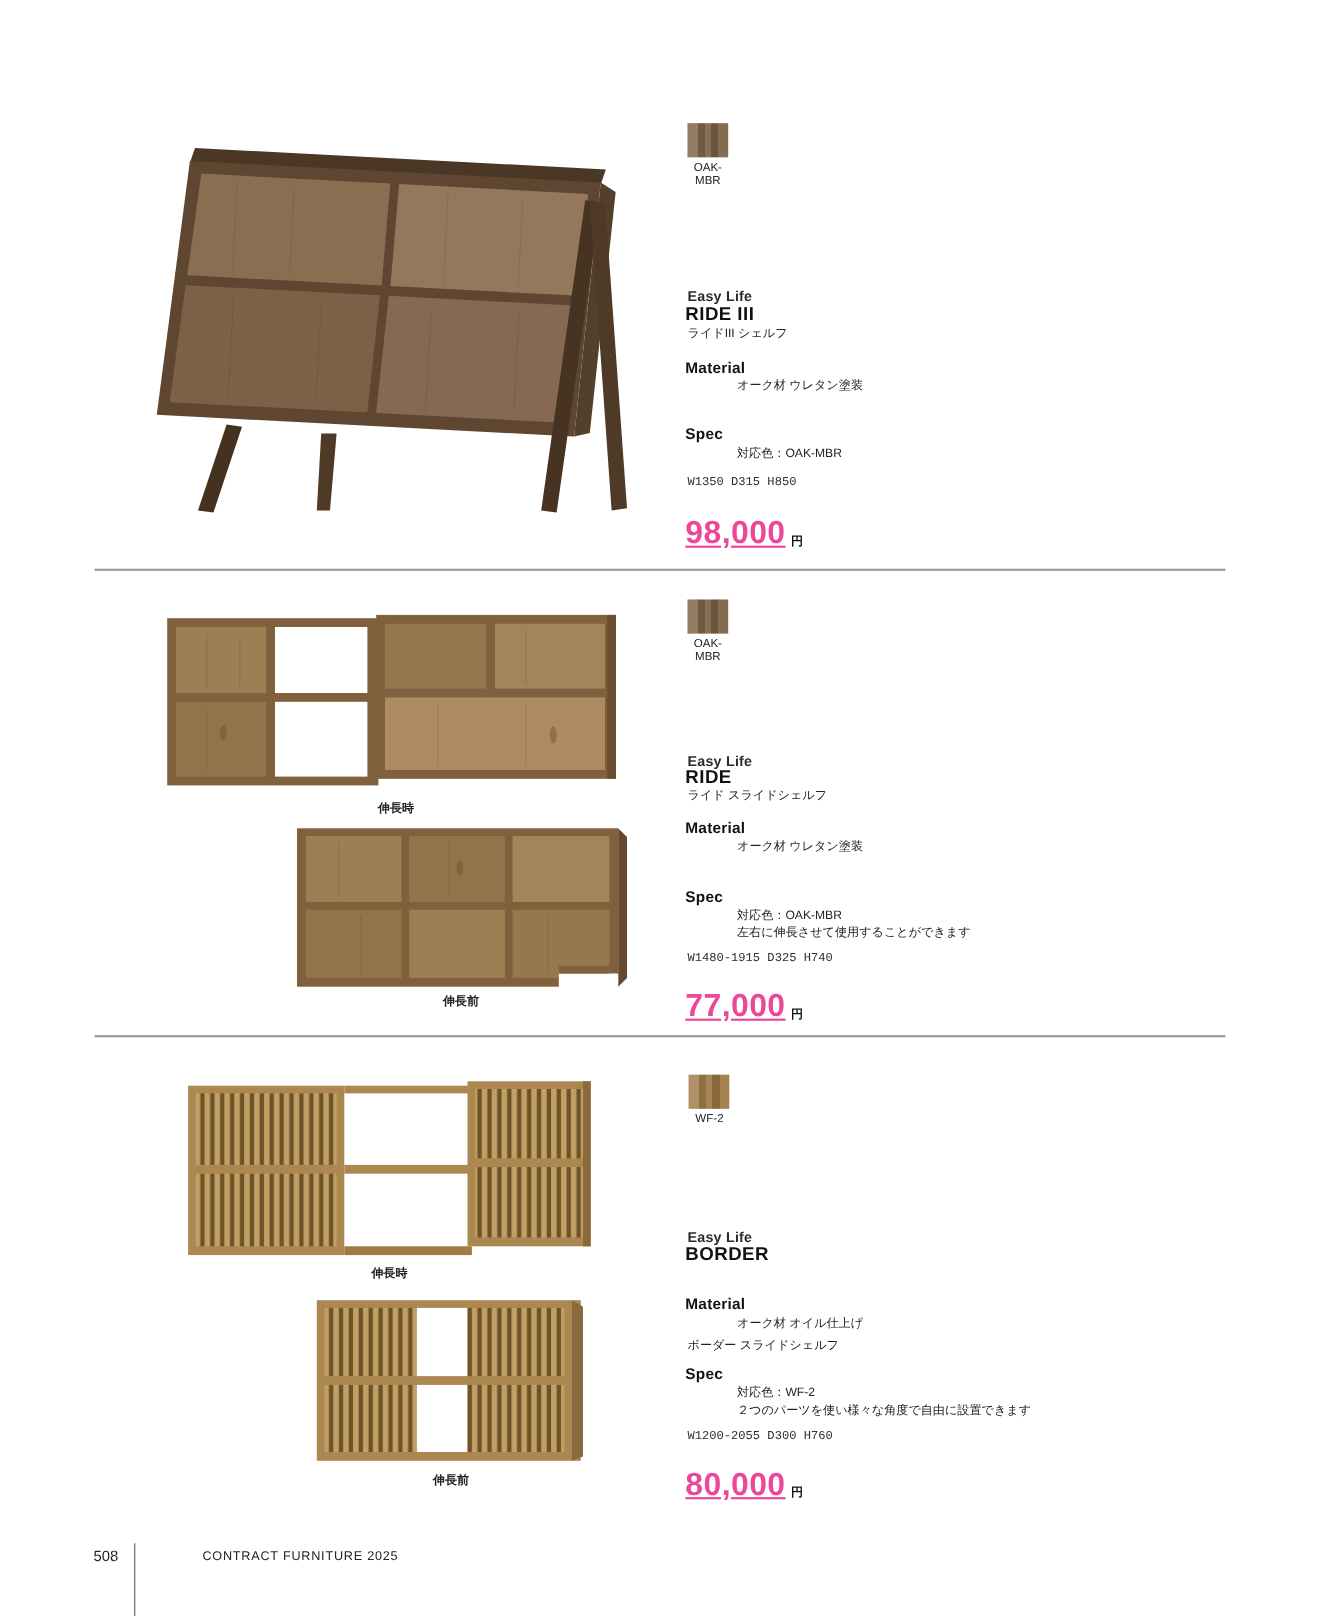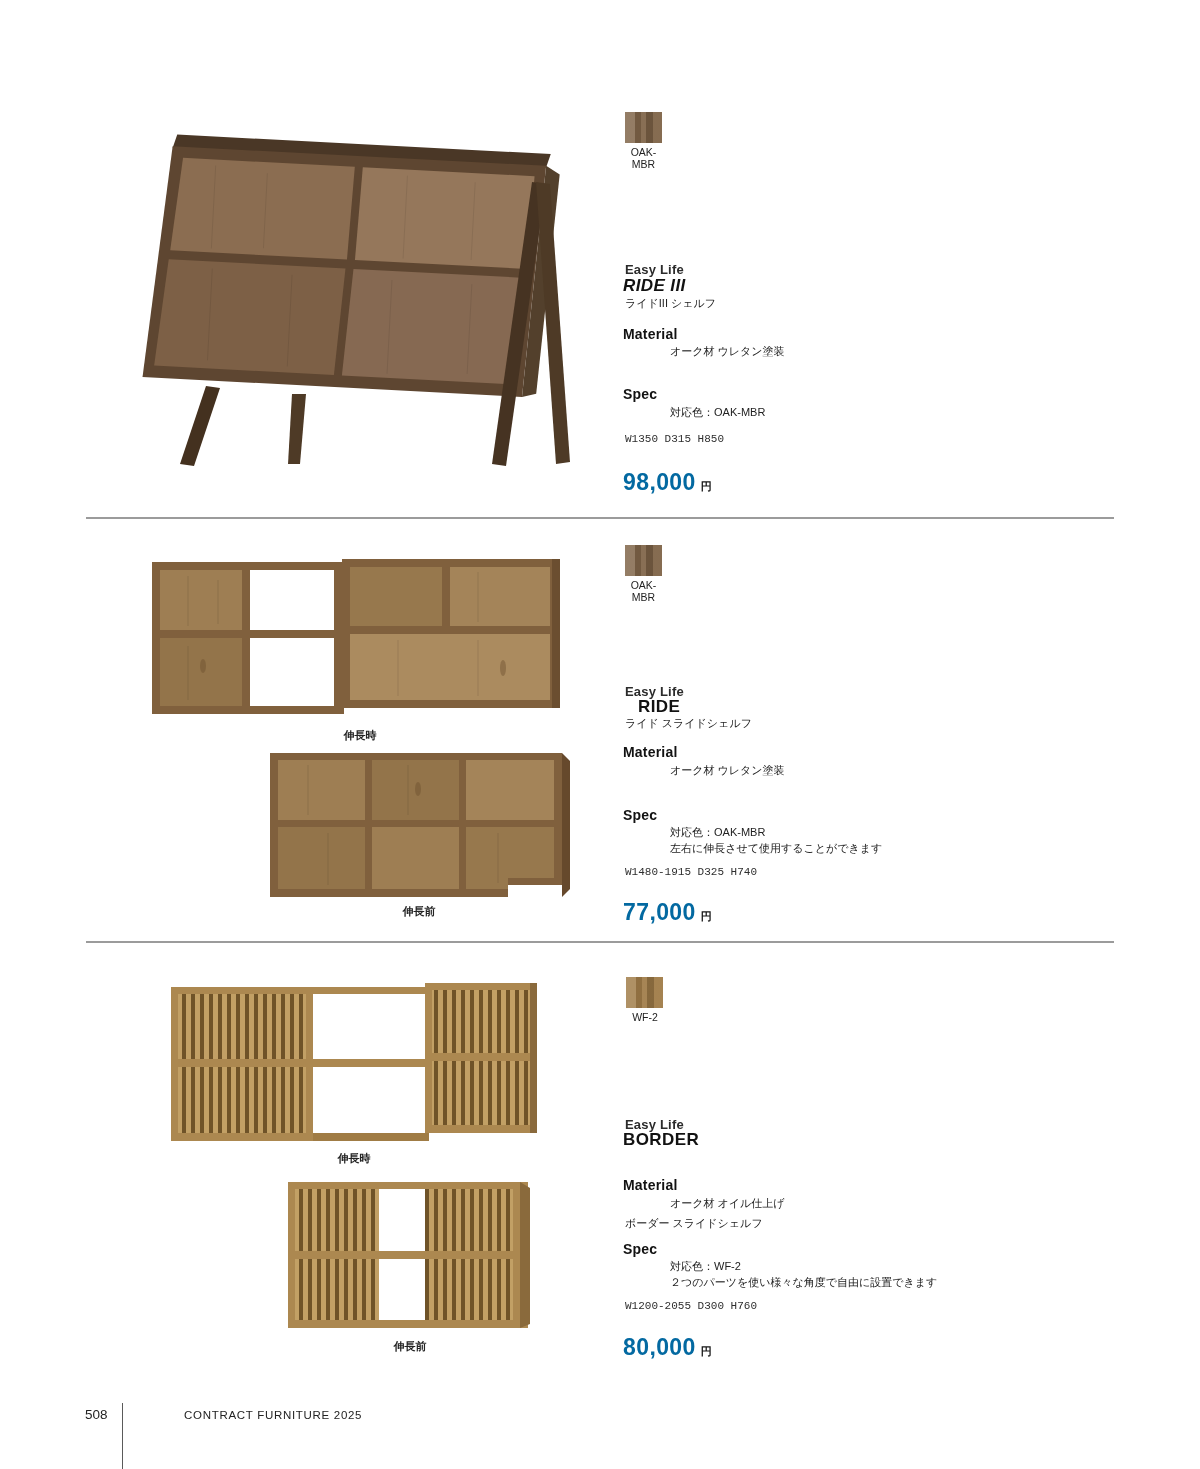--- a/index.html
+++ b/index.html
@@ -6,21 +6,21 @@
   body{font-family:"Liberation Sans","DejaVu Sans",sans-serif;color:#1d1d1d;}
   #page{position:relative;width:1200px;height:1469px;background:#ffffff;overflow:hidden;}
   .abs{position:absolute;}
   .brand{font-size:13px;letter-spacing:.2px;color:#2b2b2b;line-height:1.2;font-weight:bold;}
   .pname{font-size:17px;font-weight:600;letter-spacing:.4px;color:#121212;line-height:1.1;}
   .psub{font-size:11px;color:#222;line-height:1.3;}
   .sec-heading{font-size:14px;font-weight:700;letter-spacing:.2px;color:#121212;line-height:1.2;}
   .body-t{font-size:11px;color:#222;line-height:1.45;margin-left:45px;}
   .dim{font-size:11px;color:#2e2e2e;line-height:1.3;font-family:Liberation Mono, monospace;}
   .price-row{display:flex;align-items:flex-end;}
-  .price{font-size:23px;font-weight:600;letter-spacing:.4px;color:#0369a1;line-height:1;}
+  .price{font-size:29px;font-weight:600;letter-spacing:.4px;color:#ec4899;line-height:1;text-decoration:underline;}
   .yen{font-size:11px;font-weight:600;color:#111;margin-left:5px;padding-bottom:2px;line-height:1;}
   .caption{font-size:11px;font-weight:600;color:#222;text-align:center;line-height:1.2;}
   .swatch{width:37px;height:31px;background-color:#7f6448;
     background-image:linear-gradient(90deg,rgba(255,255,255,.16) 0 26%,rgba(0,0,0,.10) 26% 42%,rgba(255,255,255,.07) 42% 58%,rgba(0,0,0,.16) 58% 76%,rgba(255,255,255,.05) 76% 100%);}
   .swatch-label{font-size:10.5px;line-height:12px;text-align:center;color:#232323;}
   .divider{height:2px;background:#9b9b9b;}
   .vline{width:1px;background:#5a5a5a;}
   .footer-num{font-size:13.5px;color:#232323;line-height:1;}
   .footer-title{font-size:11.5px;letter-spacing:.7px;color:#232323;line-height:1;}
   svg{display:block;}
@@ -49,21 +49,21 @@
     </svg>
   </div>
 
   <div class="abs swatch" style="left: 625px; top: 112px; background-color: rgb(127, 100, 72);"></div>
   <div class="abs swatch-label" style="left:613px;top:146px;width:61px;">
     <div>OAK-</div>
     <div>MBR</div>
   </div>
 
   <div class="abs brand" style="left:625px;top:262px;">Easy Life</div>
-  <div class="abs pname" style="left:623px;top:277px;font-style:italic;">RIDE III</div>
+  <div class="abs pname" style="left:623px;top:277px;">RIDE III</div>
   <div class="abs psub" style="left:625px;top:296px;">ライドIII シェルフ</div>
   <div class="abs sec-heading" style="left:623px;top:326px;">Material</div>
   <div class="abs body-t" style="left:625px;top:344px;">オーク材 ウレタン塗装</div>
   <div class="abs sec-heading" style="left:623px;top:386px;">Spec</div>
   <div class="abs body-t" style="left:625px;top:405px;">対応色：OAK-MBR</div>
   <div class="abs dim" style="left:625px;top:432px;">W1350 D315 H850</div>
   <div class="abs price-row" style="left:623px;top:471px;">
     <span class="price">98,000</span>
     <span class="yen">円</span>
   </div>
@@ -107,21 +107,21 @@
   </div>
   <div class="abs caption" style="left:268px;top:905px;width:302px;">伸長前</div>
 
   <div class="abs swatch" style="left: 625px; top: 545px; background-color: rgb(127, 100, 72);"></div>
   <div class="abs swatch-label" style="left:613px;top:579px;width:61px;">
     <div>OAK-</div>
     <div>MBR</div>
   </div>
 
   <div class="abs brand" style="left:625px;top:684px;">Easy Life</div>
-  <div class="abs pname" style="left:623px;top:698px;margin-left:15px;">RIDE</div>
+  <div class="abs pname" style="left:623px;top:698px;">RIDE</div>
   <div class="abs psub" style="left:625px;top:716px;">ライド スライドシェルフ</div>
   <div class="abs sec-heading" style="left:623px;top:744px;">Material</div>
   <div class="abs body-t" style="left:625px;top:763px;">オーク材 ウレタン塗装</div>
   <div class="abs sec-heading" style="left:623px;top:807px;">Spec</div>
   <div class="abs body-t" style="left:625px;top:825px;">対応色：OAK-MBR</div>
   <div class="abs body-t" style="left:625px;top:841px;">左右に伸長させて使用することができます</div>
   <div class="abs dim" style="left:625px;top:865px;text-align:right;">W1480-1915 D325 H740</div>
   <div class="abs price-row" style="left:623px;top:901px;">
     <span class="price">77,000</span>
     <span class="yen">円</span>

